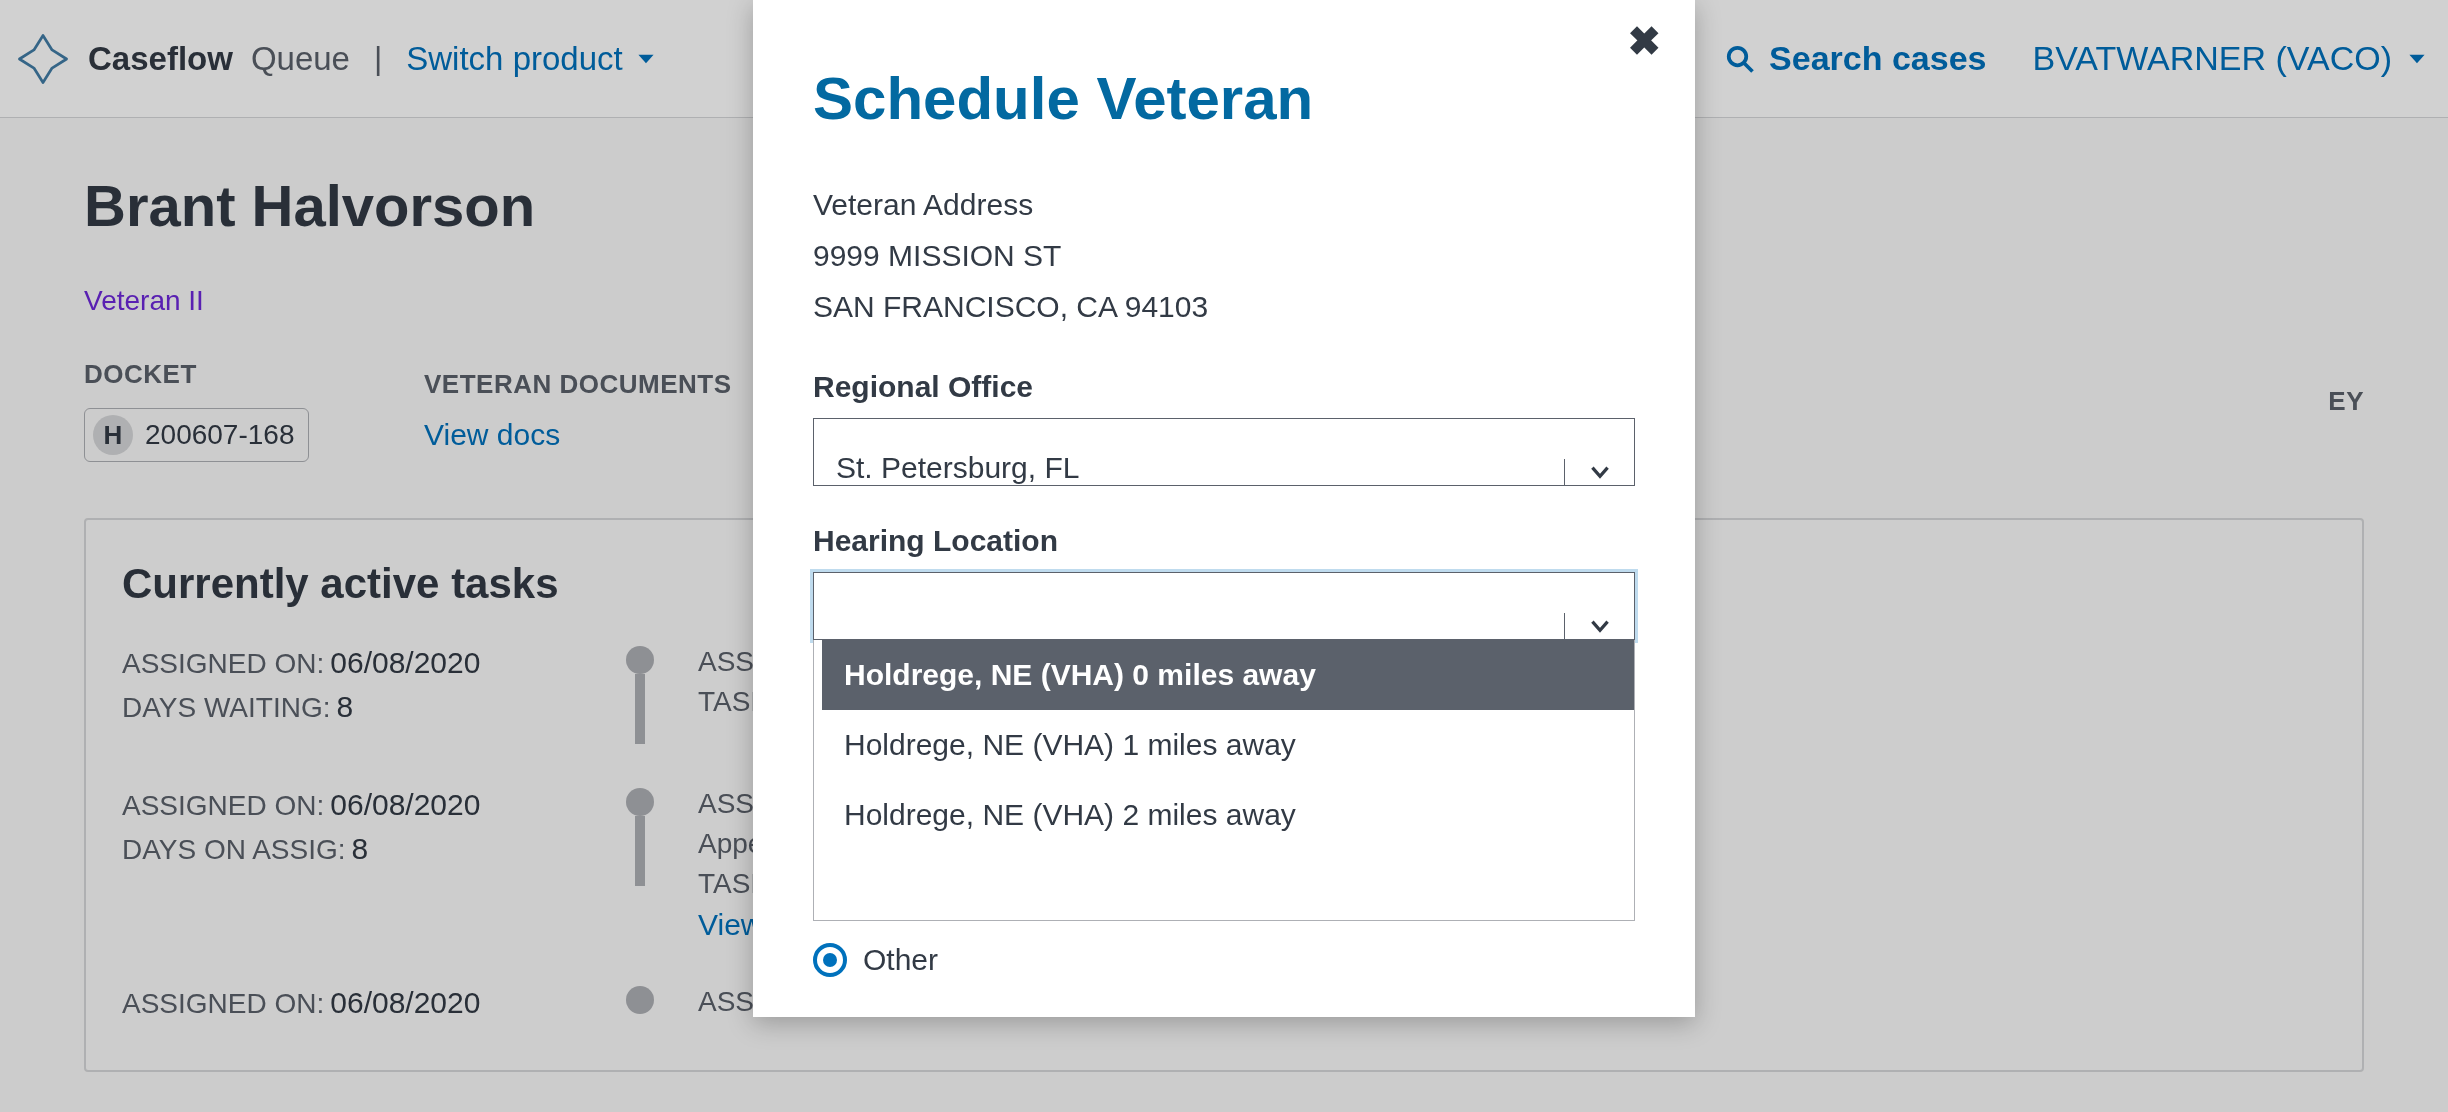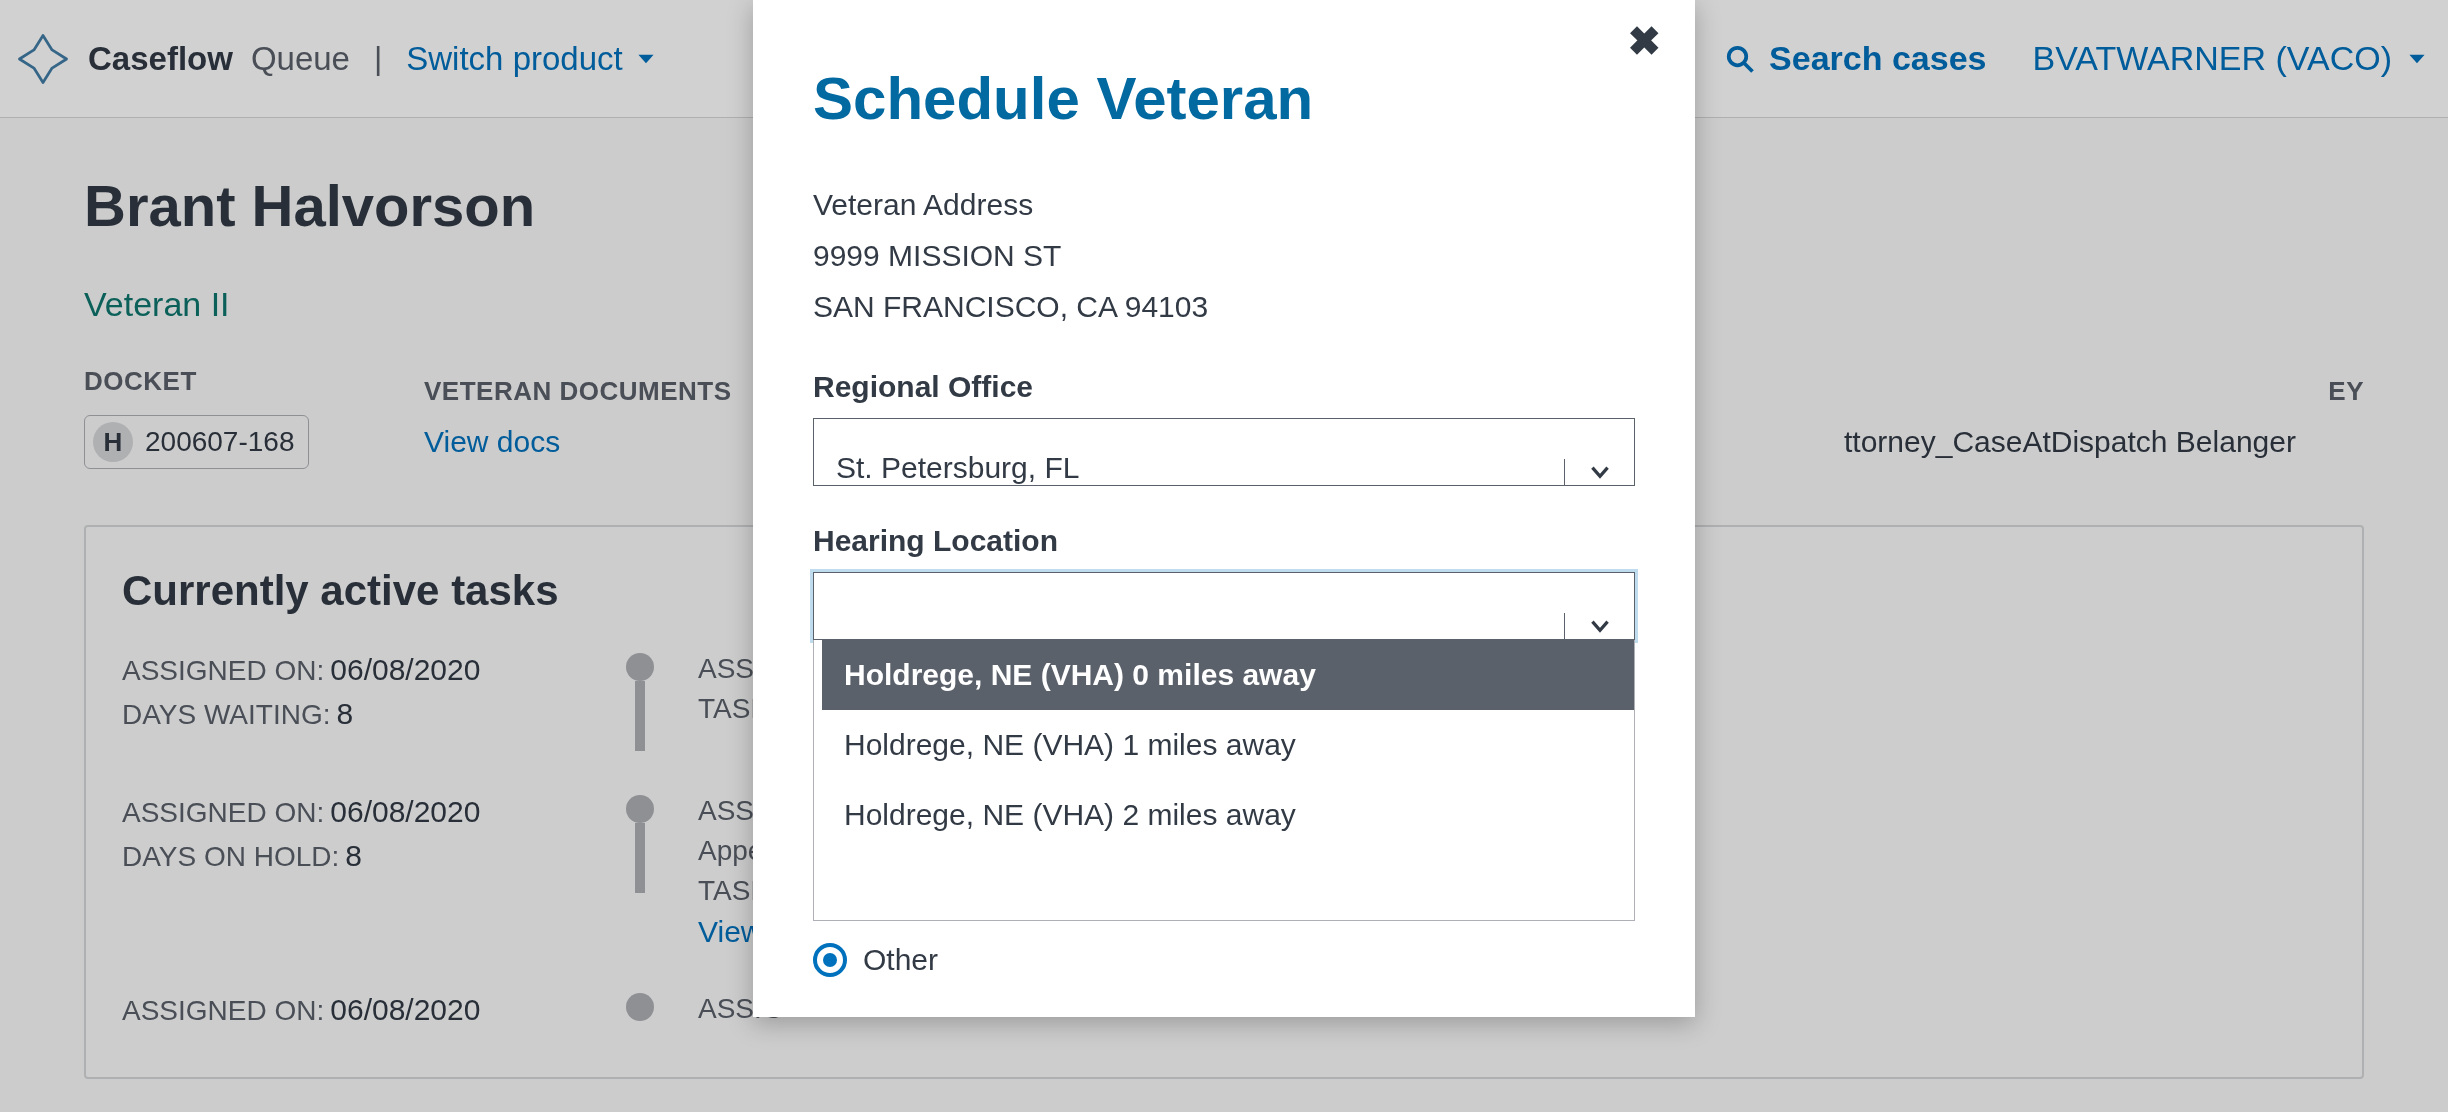--- a/index.html
+++ b/index.html
@@ -37,21 +37,21 @@
   .divider { color:#5b616b; padding: 0 12px; font-size:32px;}
   .switch-link { color:#0071bc; font-size:33px; display:flex; align-items:center; gap:10px; cursor:pointer;}
   .header-spacer { flex:1; }
   .search-cases { color:#0071bc; font-weight:700; font-size:34px; display:flex; align-items:center; gap:14px; cursor:pointer; margin-right:46px;}
   .user-menu { color:#0071bc; font-size:34px; display:flex; align-items:center; gap:12px; cursor:pointer;}
 
   
   .page { padding: 54px 84px 0 84px; }
   .vet-title-row { display:flex; align-items:baseline; gap:46px;flex-direction:column; }
   .vet-name { font-size:58px; font-weight:700; color:#323a45; }
-  .vet-id { font-size:34px; color:#0f766e; }
+  .vet-id { font-size:28px; color:#6d28d9; }
 
   .info-row { margin-top:42px; display:flex; gap:60px; align-items:center;}
   .info-block { min-width:280px;}
   .info-label { font-size:26px; font-weight:700; color:#5b616b; letter-spacing:0.5px; margin-bottom:18px;}
   .docket-badge { display:inline-flex; align-items:center; border:1.5px solid #aeb0b5; border-radius:6px; padding:6px 14px 6px 8px; gap:12px;}
   .docket-letter { width:40px; height:40px; border-radius:20px; background:#d6d7d9; color:#323a45; font-weight:700; font-size:26px; display:flex; align-items:center; justify-content:center;}
   .docket-num { font-size:28px; color:#323a45;}
   .link { color:#0071bc; font-size:30px; cursor:pointer;}
   .attorney { font-size:30px; color:#323a45;}
 
@@ -150,21 +150,20 @@
         <div class="docket-num">200607-168</div>
       </div>
     </div>
     <div class="info-block">
       <div class="info-label">VETERAN DOCUMENTS</div>
       <div class="link">View docs</div>
     </div>
     <div style="flex:1"></div>
     <div class="info-block" style="text-align:left; min-width:520px;">
       <div class="info-label" style="text-align:right;">EY</div>
-      <div class="attorney">ttorney_CaseAtDispatch Belanger</div>
     </div>
   </div>
 
   <div class="tasks-card">
     <div class="tasks-title">Currently active tasks</div>
 
     <div class="task-row">
       <div class="task-left">
         <div class="task-line"><span>ASSIGNED ON:</span><span class="val">06/08/2020</span></div>
         <div class="task-line"><span>DAYS WAITING:</span><span class="val">8</span></div>
@@ -175,21 +174,21 @@
         </div>
       <div class="task-right">
         <div class="rline">ASSIG</div>
         <div class="rline">TASK:</div>
       </div>
     </div>
 
     <div class="task-row">
       <div class="task-left">
         <div class="task-line"><span>ASSIGNED ON:</span><span class="val">06/08/2020</span></div>
-        <div class="task-line"><span>DAYS ON HOLD:</span><span class="val">8</span></div>
+        <div class="task-line"><span>DAYS ON ASSIG:</span><span class="val">8</span></div>
       </div>
       <div class="timeline">
           <div class="dot"></div>
           <div class="bar"></div>
         </div>
       <div class="task-right">
         <div class="rline">ASSIG</div>
         <div class="rline">Appe</div>
         <div class="rline">TASK:</div>
         <div class="rlink">View</div>

